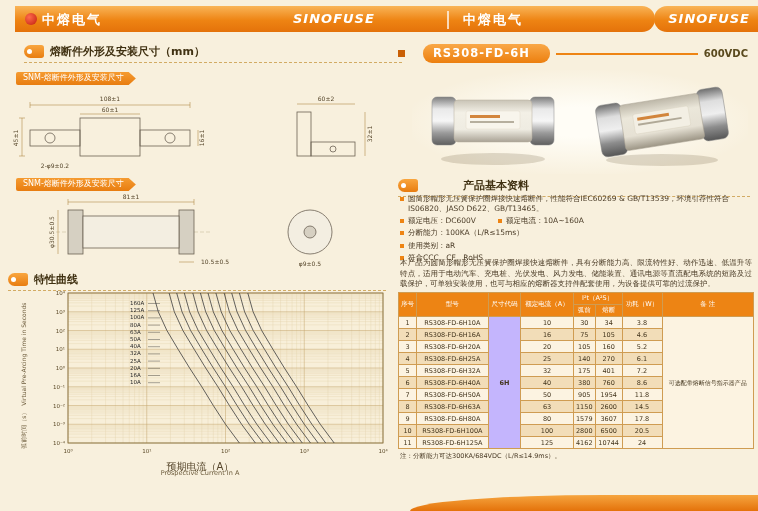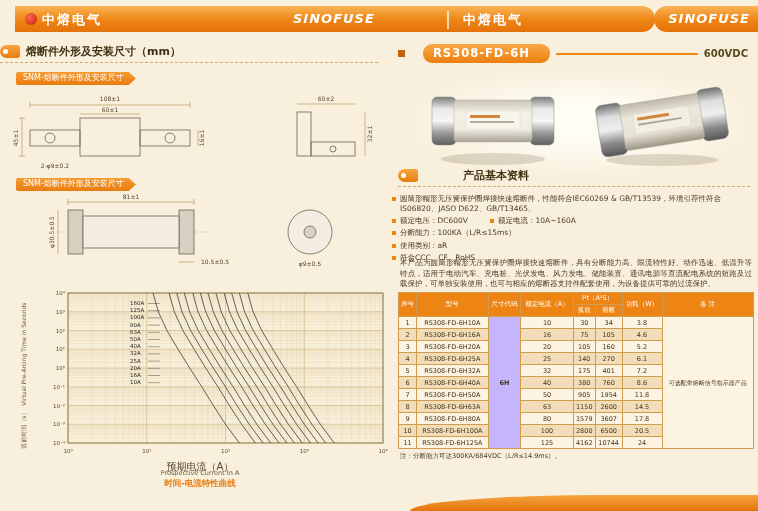--- a/index.html
+++ b/index.html
@@ -23,23 +23,23 @@
   .sino-right{position:absolute;right:8px;top:5px;color:#fff;font-weight:bold;font-style:italic;
     font-size:13px;letter-spacing:1px;}
 
   
   .sec-header{position:absolute;display:flex;align-items:center;gap:6px;
     border-bottom:1px dashed #d2ab64;padding-bottom:3px;}
   .tag-icon{position:relative;width:20px;height:13px;border-radius:7px 3px 3px 7px;
     background:linear-gradient(180deg,#f9a63f,#e87d10);flex:none;}
   .tag-icon::after{content:"";position:absolute;left:3px;top:4px;width:5px;height:5px;border-radius:50%;background:#fff;}
   .sec-title{font-size:11px;font-weight:bold;color:#403112;}
-  .h1{top:44px;left:0;width:378px;align-items:center;}
+  .h1{top:44px;left:24px;width:378px;align-items:center;}
   .h2{top:272px;left:8px;width:378px;}
-  .h3{top:168px;left:398px;width:352px;gap:45px;}
+  .h3{top:178px;left:398px;width:352px;gap:45px;}
   .ribbon{position:absolute;background:linear-gradient(180deg,#f59b31,#e87d10);color:#fff;
     font-size:8px;padding:0 12px 2px 7px;border-radius:2px;
     clip-path:polygon(0 0,94% 0,100% 50%,94% 100%,0 100%);}
   .r1{top:72px;left:16px;}
   .r2{top:178px;left:16px;}
 
   
   .drawing{position:absolute;}
   .d1{top:88px;left:10px;}
   .d2{top:192px;left:10px;}
@@ -59,21 +59,21 @@
   .model-bullet{width:7px;height:7px;background:#c95f05;flex:none;}
   .model-pill{background:linear-gradient(180deg,#f9a847,#ec7f0f);color:#fff;font-weight:bold;
     font-size:11.5px;letter-spacing:1px;padding:2px 20px 3px 10px;border-radius:9px;margin-left:12px;}
   .model-line{flex:1;height:2px;background:#ee8413;}
   .voltage{font-size:10px;font-weight:bold;color:#5a4a1e;padding-right:4px;}
 
   .photos{position:absolute;top:70px;left:412px;width:336px;height:104px;
     background:radial-gradient(ellipse at center,#fffdf6 20%,rgba(255,253,246,0) 75%);
     display:flex;justify-content:center;align-items:center;gap:14px;}
 
-  .info-bullets{position:absolute;top:194px;left:392px;width:352px;margin:0;padding:0;list-style:none;}
+  .info-bullets{position:absolute;top:194px;left:400px;width:352px;margin:0;padding:0;list-style:none;}
   .info-bullets li{display:flex;flex-wrap:wrap;font-size:7.5px;line-height:1.35;margin-bottom:2px;color:#4a3b26;}
   .seg{display:inline-flex;margin-right:22px;}
   .sq{width:4px;height:4px;background:#ee8413;margin:3px 4px 0 0;flex:none;}
 
   .desc{position:absolute;top:258px;left:400px;width:352px;font-size:7.5px;line-height:1.4;
     text-align:justify;color:#4a3b26;margin:0;}
 
   .spec-table{position:absolute;top:292px;left:398px;width:356px;border-collapse:collapse;
     font-size:6.5px;color:#43351d;}
   .spec-table th,.spec-table td{border:0.5px solid #cf9c52;padding:1px 1px;text-align:center;}
@@ -149,20 +149,24 @@
       <text x="121" y="7" font-size="6" fill="#55452a" text-anchor="middle">81±1</text>
       <line x1="48" y1="18" x2="48" y2="62" stroke="#a5792f" stroke-width="0.5"></line>
       <text x="44" y="40" font-size="6" fill="#55452a" text-anchor="middle" transform="rotate(-90 44 40)">φ30.5±0.5</text>
       <line x1="169" y1="70" x2="184" y2="70" stroke="#a5792f" stroke-width="0.5"></line>
       <text x="205" y="72" font-size="6" fill="#55452a" text-anchor="middle">10.5±0.5</text>
       <circle cx="300" cy="40" r="22" fill="#f3eee1" stroke="#6b6154" stroke-width="0.8"></circle>
       <circle cx="300" cy="40" r="6" fill="#d6d0c2" stroke="#6b6154" stroke-width="0.8"></circle>
       <text x="300" y="74" font-size="6" fill="#55452a" text-anchor="middle">φ9±0.5</text>
     </svg>
 
+  <div class="sec-header h2">
+    <span class="tag-icon"></span>
+    <span class="sec-title">特性曲线</span>
+  </div>
 
   <div class="chart-area">
     <div class="y-label">
       <span>弧前时间（s）</span>&nbsp;&nbsp;<span>Virtual Pre-Arcing Time in Seconds</span>
     </div>
     <svg class="tc-chart" width="352" height="170">
         <rect x="30" y="5" width="315" height="150" fill="#f8efd9" stroke="none"></rect>
         <line x1="53.70611215853852" y1="5" x2="53.70611215853852" y2="155" stroke="#e2d2a8" stroke-width="0.35"></line>
         <line x1="67.57329880917342" y1="5" x2="67.57329880917342" y2="155" stroke="#e2d2a8" stroke-width="0.35"></line>
         <line x1="77.41222431707703" y1="5" x2="77.41222431707703" y2="155" stroke="#e2d2a8" stroke-width="0.35"></line>
@@ -326,21 +330,20 @@
         <text x="92" y="81.8" font-size="5.5" fill="#2a2a2a">20A</text>
         <line x1="110" y1="80.3" x2="122" y2="80.3" stroke="#2a2a2a" stroke-width="0.4"></line>
         <text x="92" y="89" font-size="5.5" fill="#2a2a2a">16A</text>
         <line x1="110" y1="87.5" x2="122" y2="87.5" stroke="#2a2a2a" stroke-width="0.4"></line>
         <text x="92" y="96.2" font-size="5.5" fill="#2a2a2a">10A</text>
         <line x1="110" y1="94.7" x2="122" y2="94.7" stroke="#2a2a2a" stroke-width="0.4"></line>
       </svg>
   </div>
   <div class="cap-cn">预期电流（A）</div>
   <div class="cap-en">Prospective Current In A</div>
-  <div class="cap-title">时间-电流特性曲线</div>
 
   <div class="model-bar">
     <span class="model-bullet"></span>
     <span class="model-pill">RS308-FD-6H</span>
     <span class="model-line"></span>
     <span class="voltage">600VDC</span>
   </div>
 
   <div class="photos">
     <svg width="150" height="95">

